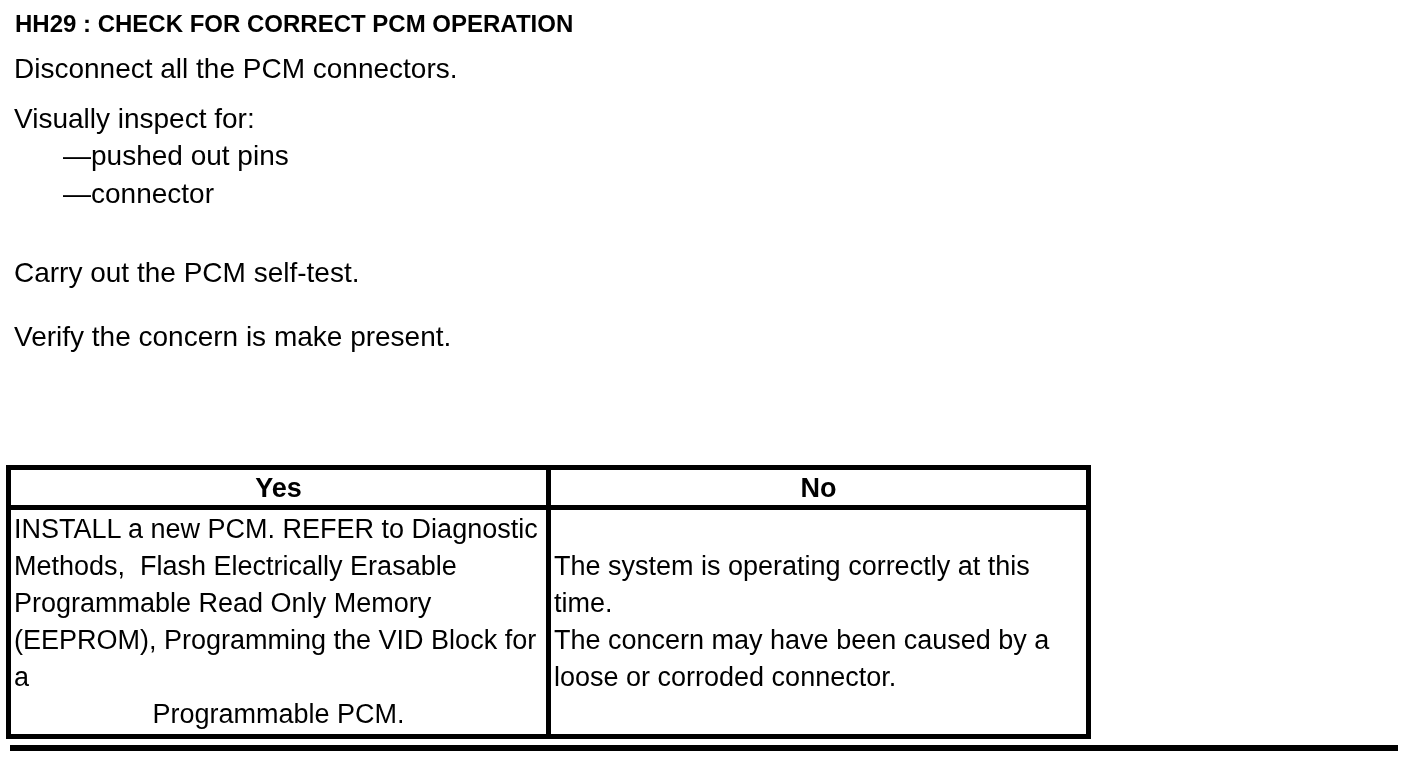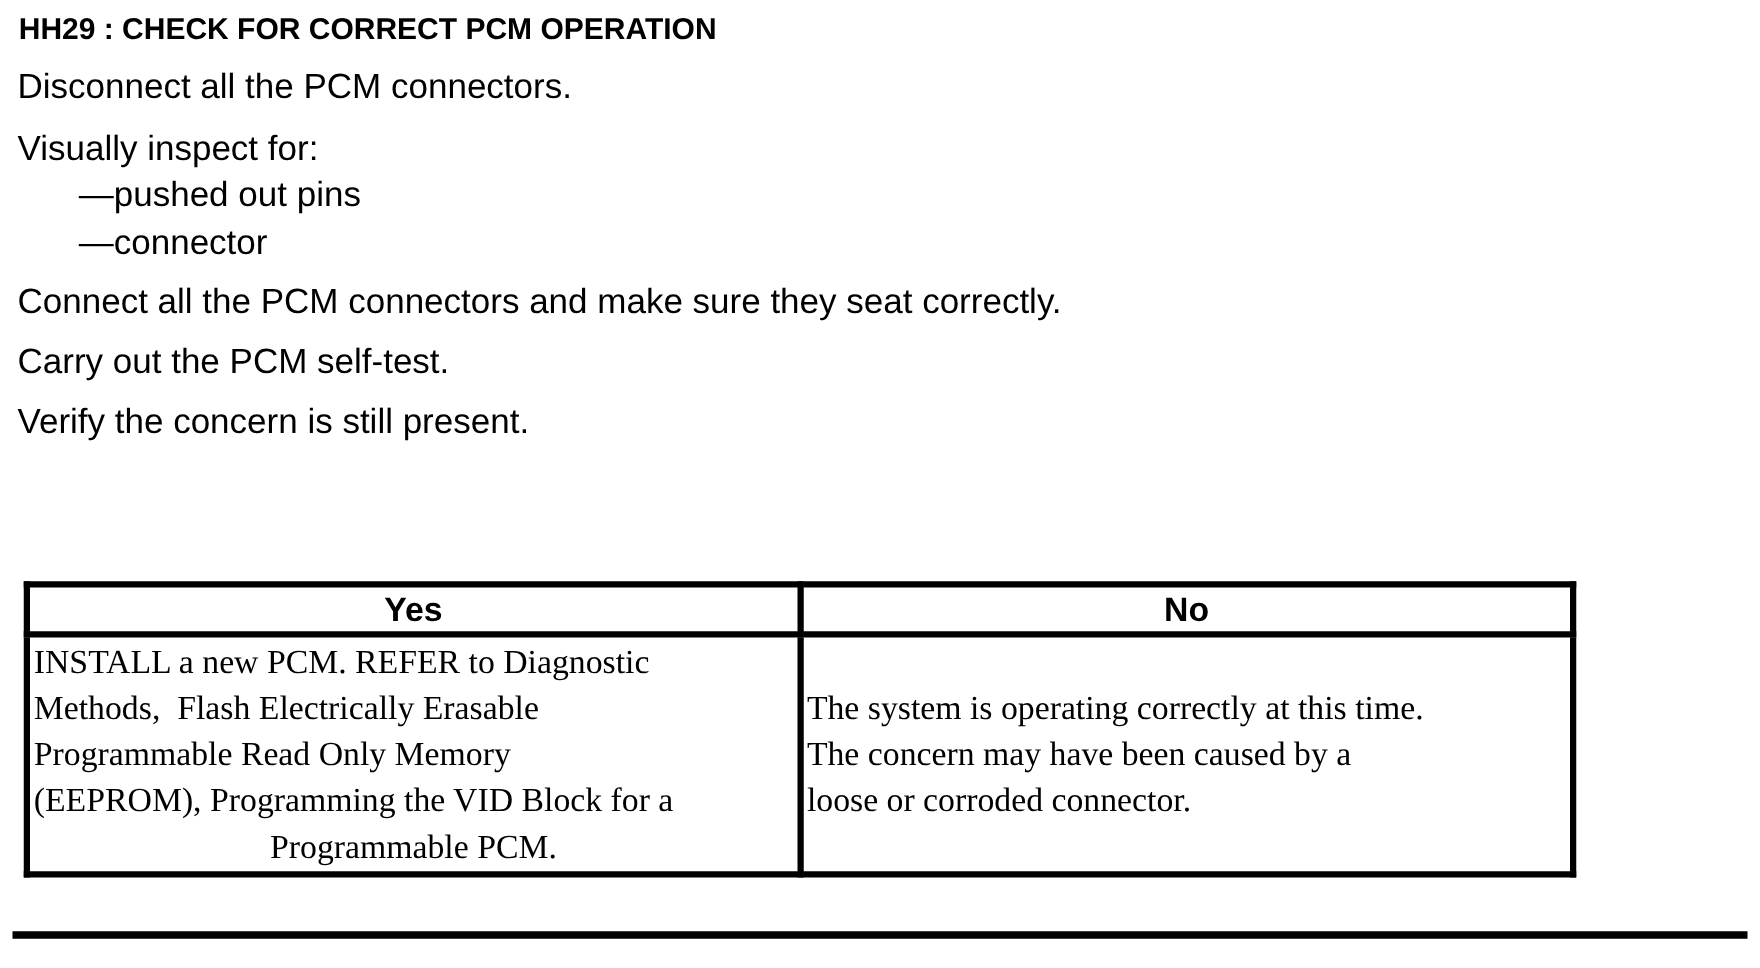--- a/index.html
+++ b/index.html
@@ -26,53 +26,52 @@
   .body-line {
     position: absolute;
     left: 14px;
     font-size: 28px;
     line-height: 38px;
     white-space: pre;
   }
   .t-disconnect { top: 50px; }
   .t-inspect    { top: 100px; }
   .t-connect    { top: 222px; }
-  .t-carry      { top: 270px; }
+  .t-carry      { top: 254px; }
   .t-verify     { top: 318px; }
   .t-question   { top: 364px; font-weight: bold; }
   .inspect-list {
     position: absolute;
     left: 63px; top: 137px;
     font-size: 28px;
     line-height: 38px;
     white-space: pre-wrap;
   }
   table.results {
     position: absolute;
-    left: 19px; top: 465px;
-    width: 1242px;
+    left: 6px; top: 465px;
+    width: 1085px;
     border-collapse: collapse;
     table-layout: fixed;
   }
   table.results th, table.results td {
     border: 5px solid #000000;
     font-size: 27px;
   }
   table.results th {
     font-weight: bold;
     text-align: center;
     height: 40px;
     line-height: 34px;
     vertical-align: middle;
   }
   table.results td {
     height: 187px;
     line-height: 37px;
     padding: 1px 3px;
-    font-family: Liberation Serif, serif;
   }
   td.yes-cell { vertical-align: top; }
   td.no-cell  { vertical-align: middle; margin-left: 41px; }
   .cell-lines { white-space: pre-wrap; }
   .yes-last-line { text-align: center; white-space: pre; }
   .bottom-rule {
     position: absolute;
     left: 10px; top: 745px;
     width: 1388px; height: 6px;
     background: #000000;
@@ -85,25 +84,24 @@
 
   <div class="heading">HH29 : CHECK FOR CORRECT PCM OPERATION</div>
 
   <div class="body-line t-disconnect">Disconnect all the PCM connectors.</div>
 
   <div class="body-line t-inspect">Visually inspect for:</div>
 
   <div class="inspect-list">—pushed out pins
 —connector</div>
 
-  <div class="body-line t-connect">Connect all the PCM connectors and make sure they seat correctly.</div>
 
   <div class="body-line t-carry">Carry out the PCM self-test.</div>
 
-  <div class="body-line t-verify">Verify the concern is still present.</div>
+  <div class="body-line t-verify">Verify the concern is make present.</div>
 
 
   <table class="results">
     <thead>
       <tr>
         <th style="width:50%;">Yes</th>
         <th style="width:50%;">No</th>
       </tr>
     </thead>
     <tbody>

